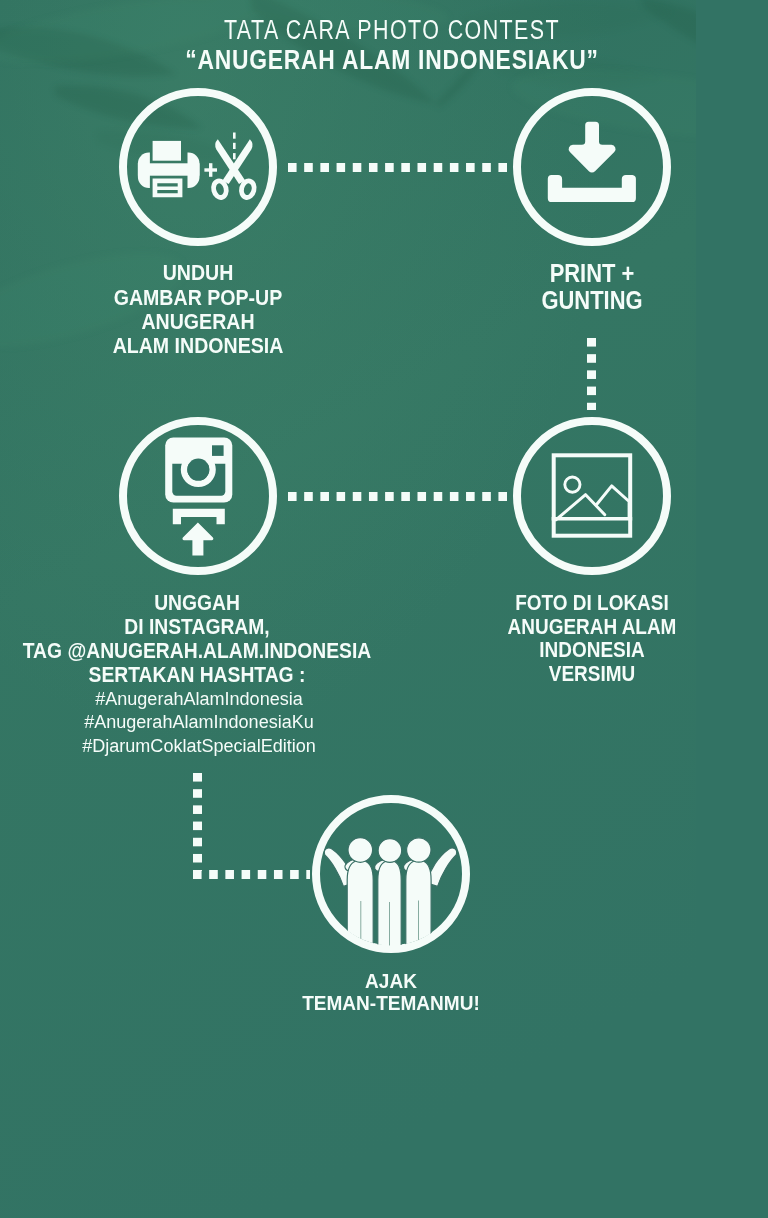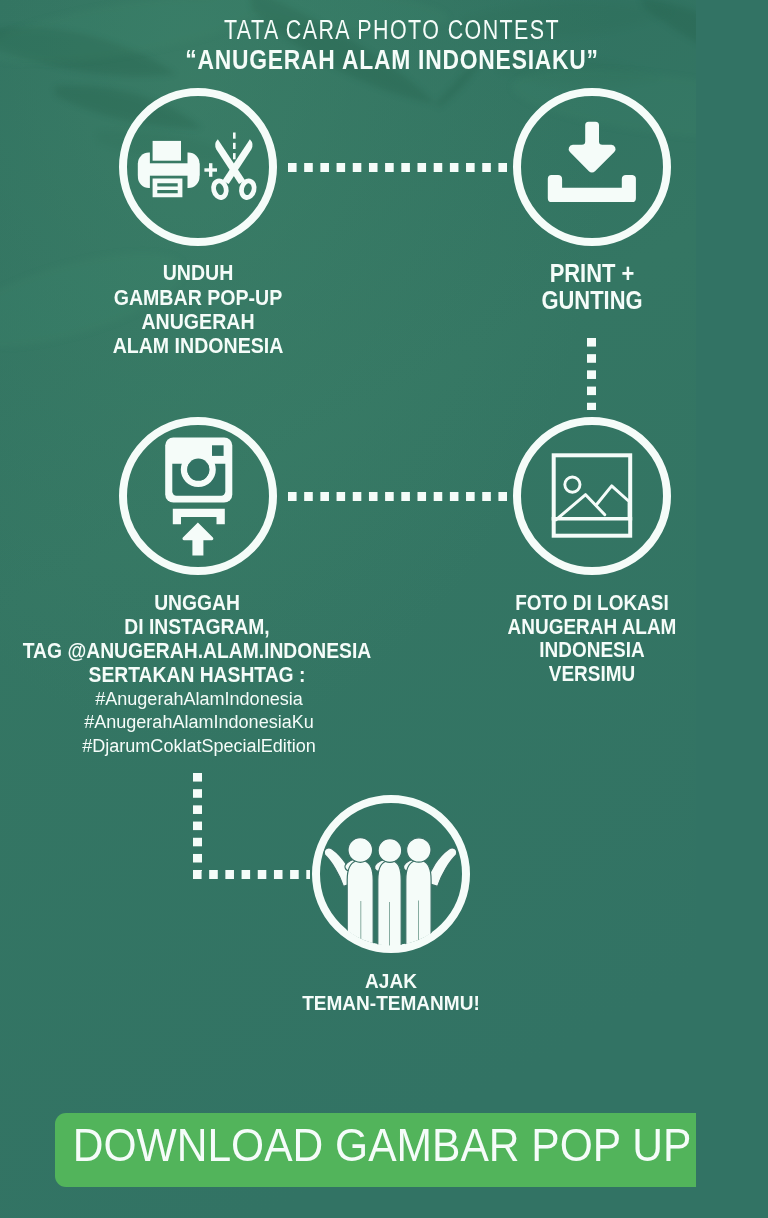--- a/index.html
+++ b/index.html
@@ -194,17 +194,14 @@
         <path d="M48.8 106 V158"></path>
         <path d="M77.5 107 V158"></path>
         <path d="M106.5 105.5 V158"></path>
       </g>
     </g>
   </svg>
 
   <div class="lbl" id="l5" style="left:251px;top:970px;width:280px;">AJAK
 TEMAN-TEMANMU!</div>
 
-  <div class="cta" style="left:54.9px;top:1112.5px;width:653.8px;height:74.5px;">
-    <span>DOWNLOAD GAMBAR POP UP</span>
-  </div>
 
 </div>
 
 </body></html>

